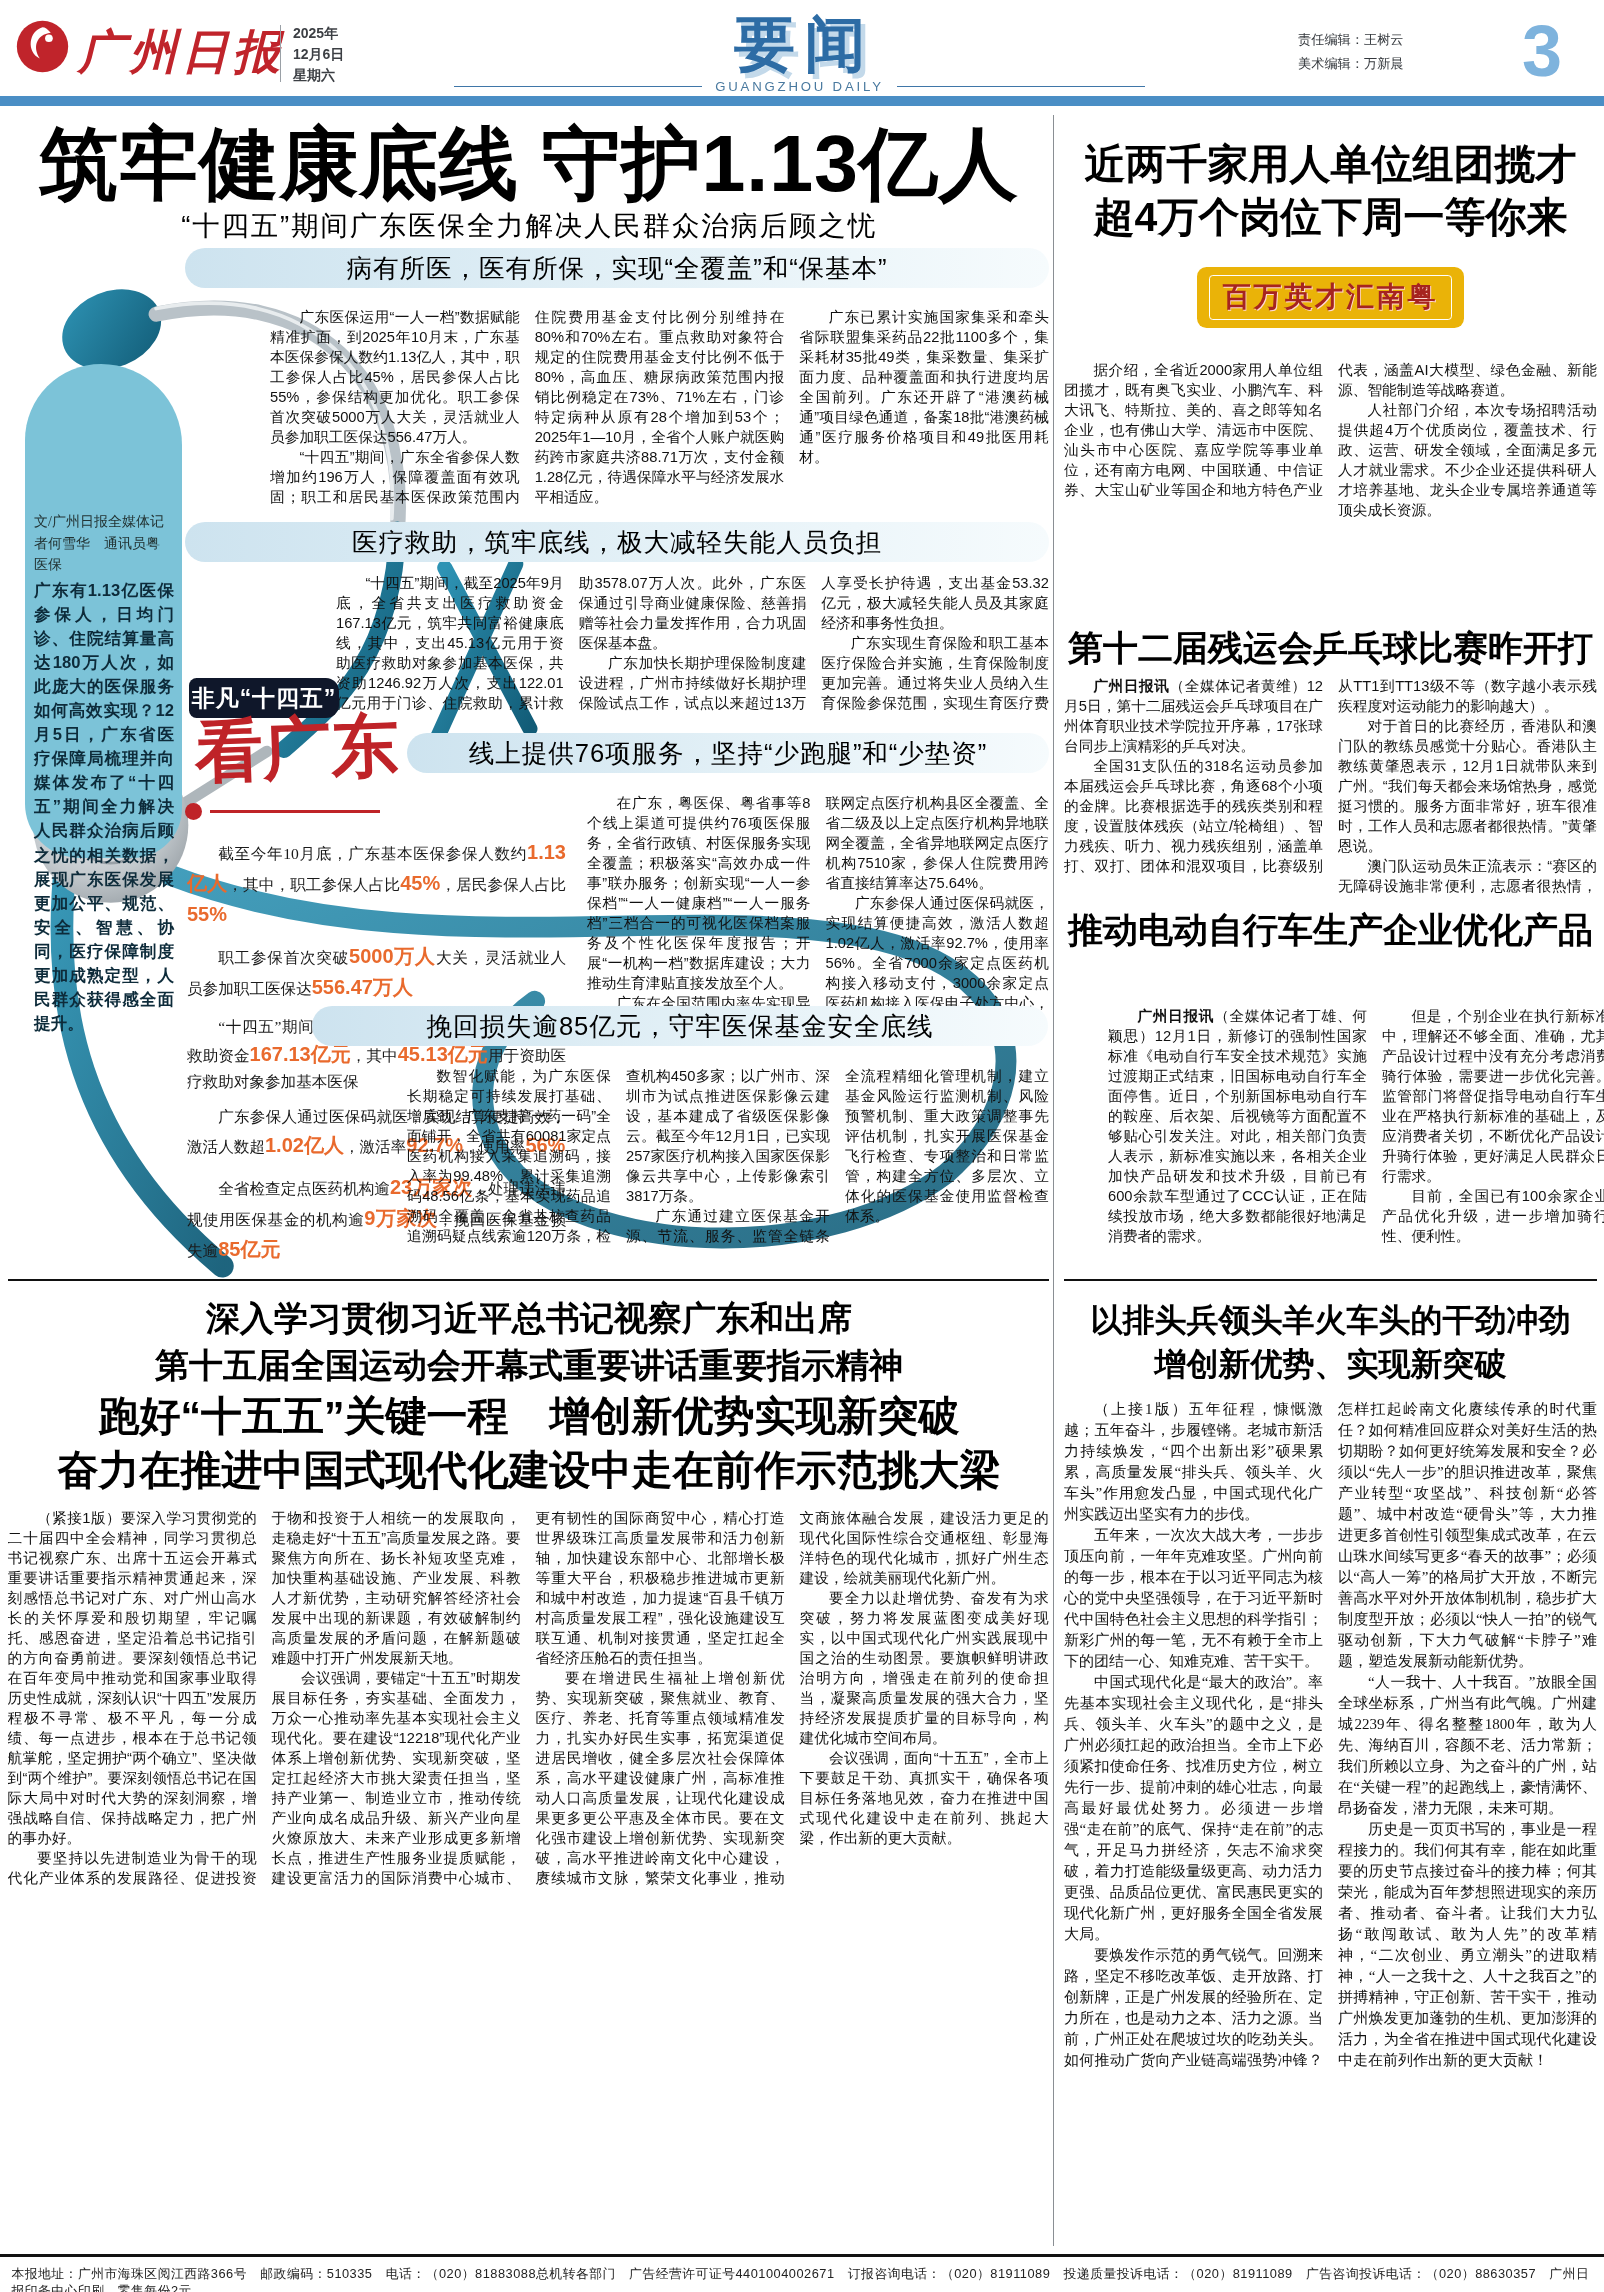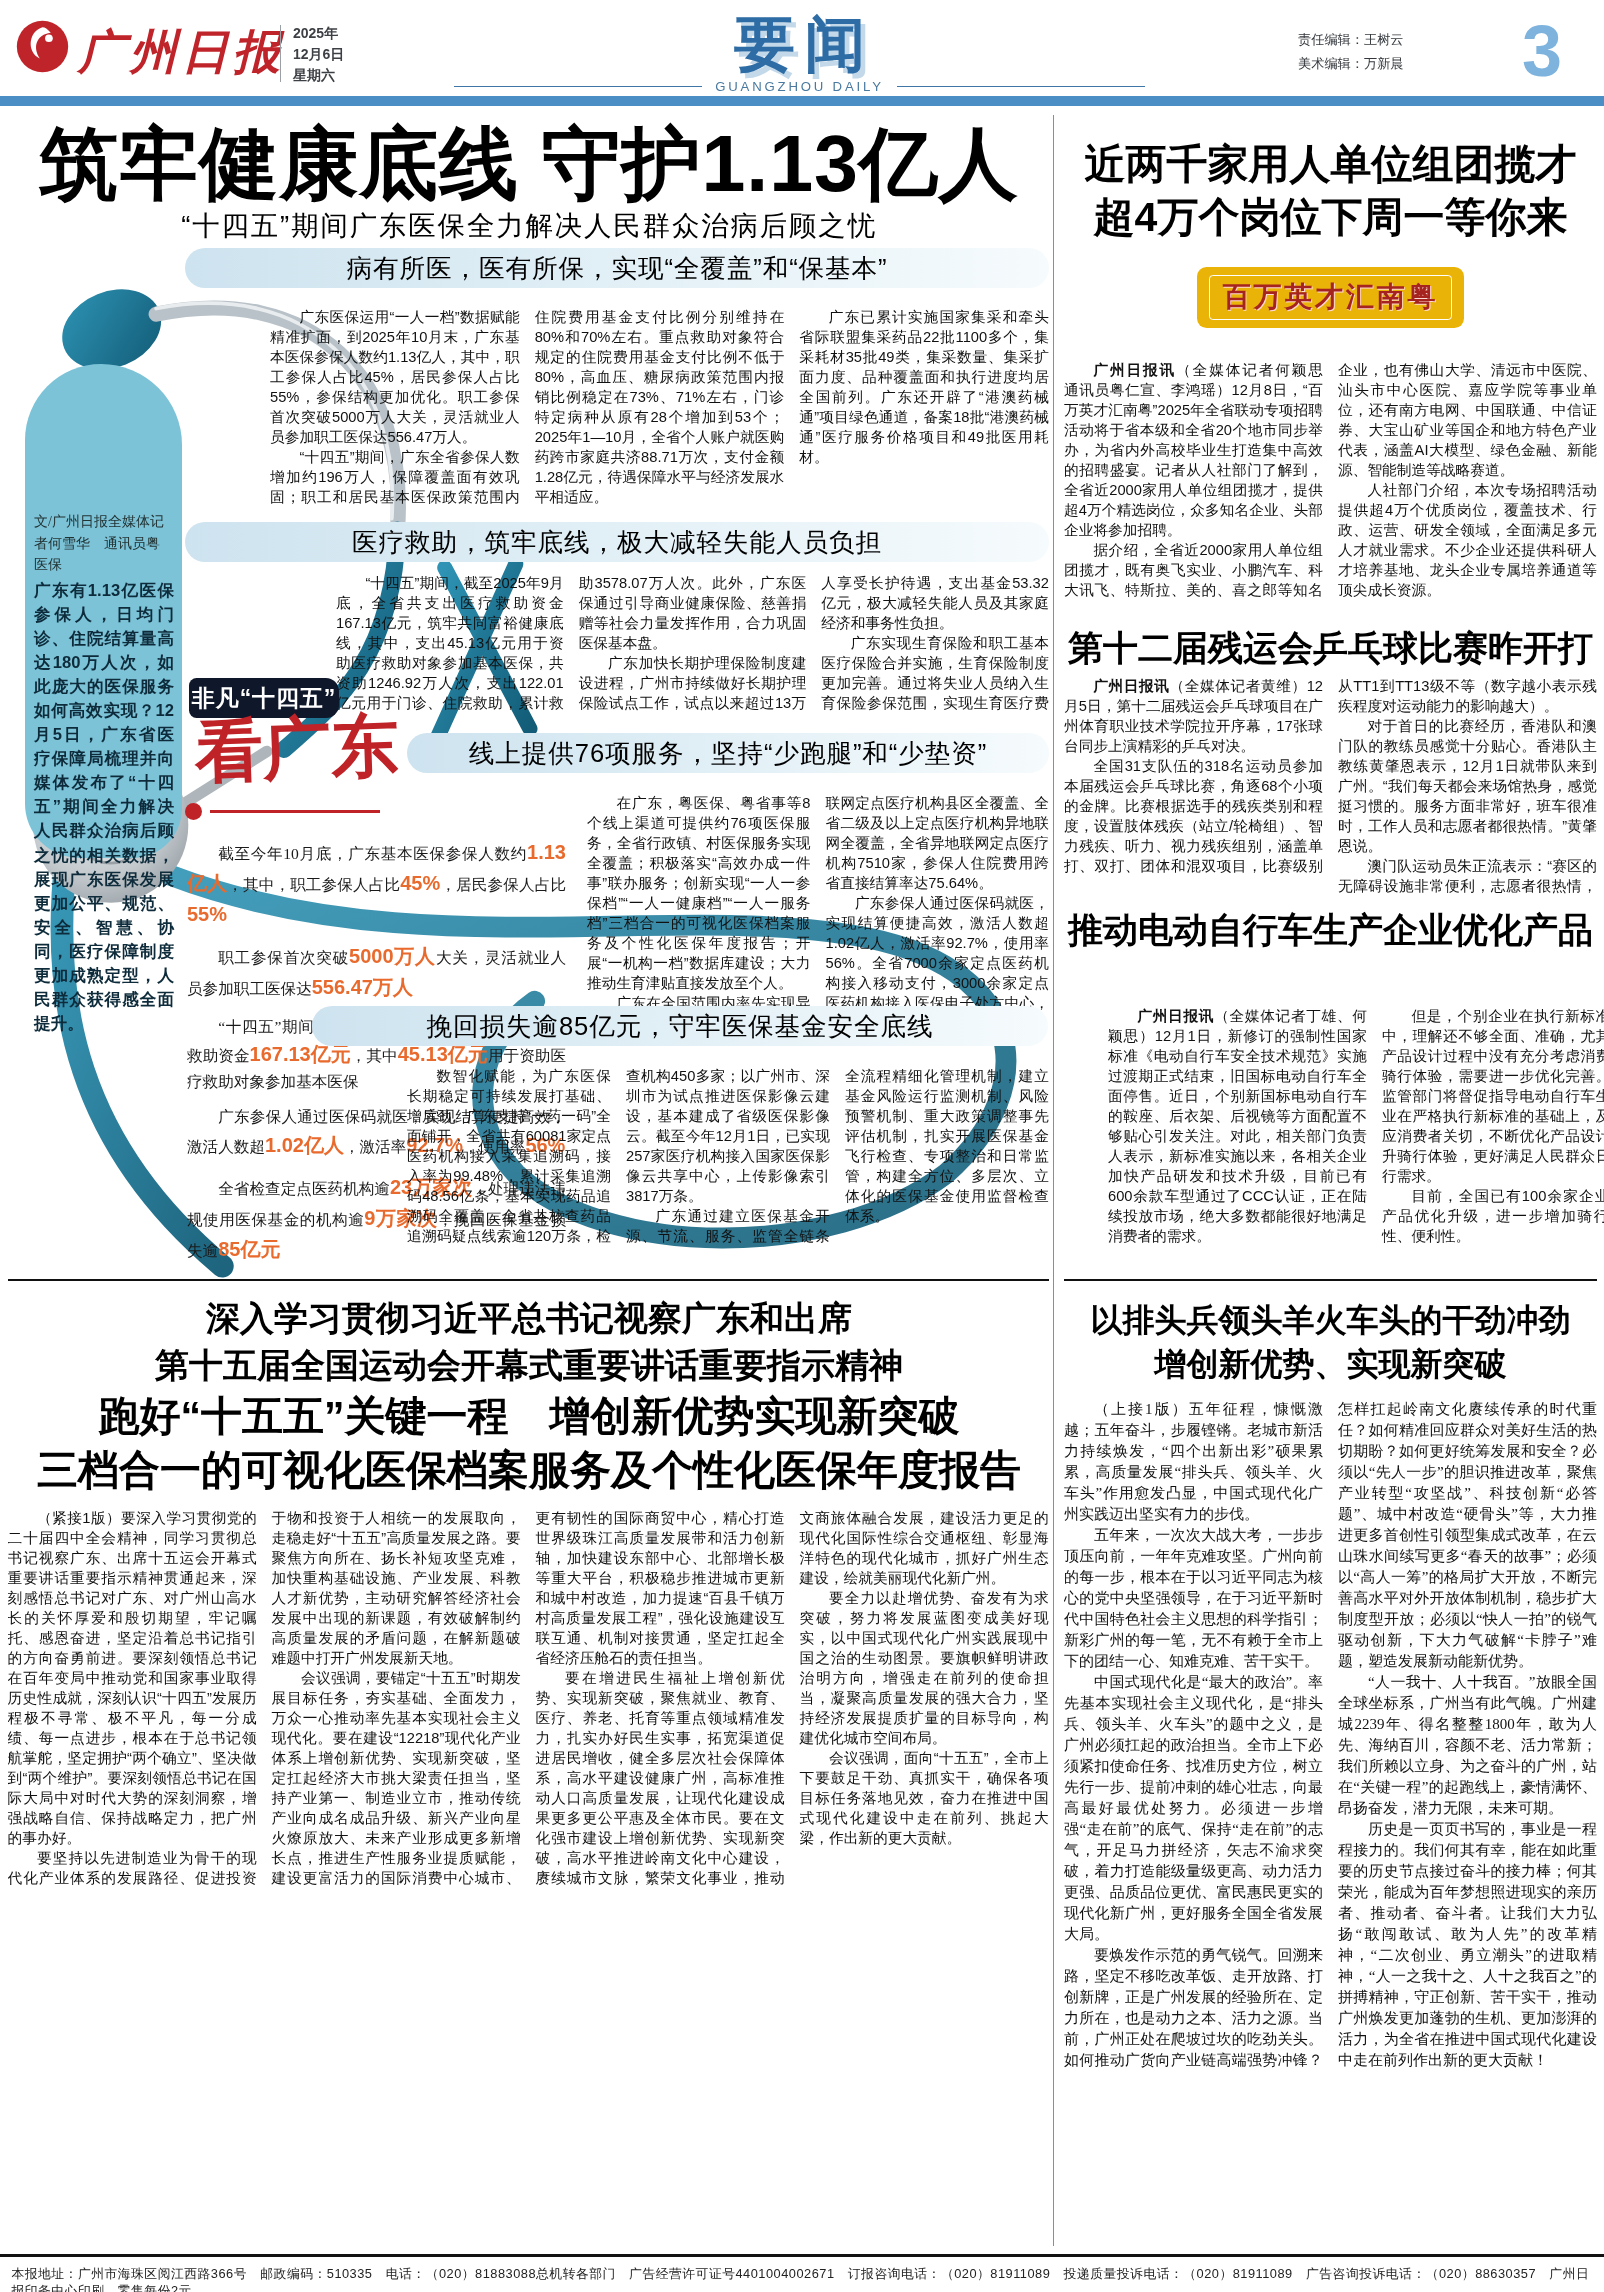--- a/index.html
+++ b/index.html
@@ -183,21 +183,20 @@
   <div class="ra-hl" style="top:138px;font-size:41px;line-height:53px;">
       <div>近两千家用人单位组团揽才</div>
       <div>超4万个岗位下周一等你来</div>
     </div>
   <div class="ribbon-wrap">
     <div class="ribbon">
       <span>百万英才汇南粤</span>
     </div>
   </div>
   <div class="cols c2" style="left:1064px;top:360px;width:533px;height:254px;">
-      <p><b>广州日报讯</b>（全媒体记者何颖思　通讯员粤仁宣、李鸿瑶）12月8日，“百万英才汇南粤”2025年全省联动专项招聘活动将于省本级和全省20个地市同步举办，为省内外高校毕业生打造集中高效的招聘盛宴。记者从人社部门了解到，全省近2000家用人单位组团揽才，提供超4万个精选岗位，众多知名企业、头部企业将参加招聘。</p>
       <p>据介绍，全省近2000家用人单位组团揽才，既有奥飞实业、小鹏汽车、科大讯飞、特斯拉、美的、喜之郎等知名企业，也有佛山大学、清远市中医院、汕头市中心医院、嘉应学院等事业单位，还有南方电网、中国联通、中信证券、大宝山矿业等国企和地方特色产业代表，涵盖AI大模型、绿色金融、新能源、智能制造等战略赛道。</p>
       <p>人社部门介绍，本次专场招聘活动提供超4万个优质岗位，覆盖技术、行政、运营、研发全领域，全面满足多元人才就业需求。不少企业还提供科研人才培养基地、龙头企业专属培养通道等顶尖成长资源。</p>
     </div>
 
   <div class="ra-hl" style="top:625px;font-size:35px;">第十二届残运会乒乓球比赛昨开打</div>
   <div class="cols c2" style="left:1064px;top:676px;width:533px;height:223px;">
       <p><b>广州日报讯</b>（全媒体记者黄维）12月5日，第十二届残运会乒乓球项目在广州体育职业技术学院拉开序幕，17张球台同步上演精彩的乒乓对决。</p>
       <p>全国31支队伍的318名运动员参加本届残运会乒乓球比赛，角逐68个小项的金牌。比赛根据选手的残疾类别和程度，设置肢体残疾（站立/轮椅组）、智力残疾、听力、视力残疾组别，涵盖单打、双打、团体和混双项目，比赛级别从TT1到TT13级不等（数字越小表示残疾程度对运动能力的影响越大）。</p>
       <p>对于首日的比赛经历，香港队和澳门队的教练员感觉十分贴心。香港队主教练黄肇恩表示，12月1日就带队来到广州。“我们每天都会来场馆热身，感觉挺习惯的。服务方面非常好，班车很准时，工作人员和志愿者都很热情。”黄肇恩说。</p>
       <p>澳门队运动员朱正流表示：“赛区的无障碍设施非常便利，志愿者很热情，我们感受到了无微不至的服务，为广州赛区点赞。”</p>
@@ -207,21 +206,21 @@
   <div class="cols c2" style="left:1108px;top:958px;width:533px;height:312px;margin-top:48px;">
       <p><b>广州日报讯</b>（全媒体记者丁雄、何颖思）12月1日，新修订的强制性国家标准《电动自行车安全技术规范》实施过渡期正式结束，旧国标电动自行车全面停售。近日，个别新国标电动自行车的鞍座、后衣架、后视镜等方面配置不够贴心引发关注。对此，相关部门负责人表示，新标准实施以来，各相关企业加快产品研发和技术升级，目前已有600余款车型通过了CCC认证，正在陆续投放市场，绝大多数都能很好地满足消费者的需求。</p>
       <p>但是，个别企业在执行新标准过程中，理解还不够全面、准确，尤其是在产品设计过程中没有充分考虑消费者的骑行体验，需要进一步优化完善。市场监管部门将督促指导电动自行车生产企业在严格执行新标准的基础上，及时回应消费者关切，不断优化产品设计，提升骑行体验，更好满足人民群众日常出行需求。</p>
       <p>目前，全国已有100余家企业完成产品优化升级，进一步增加骑行舒适性、便利性。</p>
     </div>
 
   <div class="bl-hl">
       <div class="s">深入学习贯彻习近平总书记视察广东和出席</div>
       <div class="s">第十五届全国运动会开幕式重要讲话重要指示精神</div>
       <div class="l">跑好“十五五”关键一程　增创新优势实现新突破</div>
-      <div class="l">三档合一的可视化医保档案服务及个性化医保年度报告</div>
+      <div class="l">奋力在推进中国式现代化建设中走在前作示范挑大梁</div>
     </div>
   <div class="cols c4" style="left:7.6px;top:1508px;width:1041px;height:734px;">
       <p>（紧接1版）要深入学习贯彻党的二十届四中全会精神，同学习贯彻总书记视察广东、出席十五运会开幕式重要讲话重要指示精神贯通起来，深刻感悟总书记对广东、对广州山高水长的关怀厚爱和殷切期望，牢记嘱托、感恩奋进，坚定沿着总书记指引的方向奋勇前进。要深刻领悟总书记在百年变局中推动党和国家事业取得历史性成就，深刻认识“十四五”发展历程极不寻常、极不平凡，每一分成绩、每一点进步，根本在于总书记领航掌舵，坚定拥护“两个确立”、坚决做到“两个维护”。要深刻领悟总书记在国际大局中对时代大势的深刻洞察，增强战略自信、保持战略定力，把广州的事办好。</p>
       <p>要坚持以先进制造业为骨干的现代化产业体系的发展路径、促进投资于物和投资于人相统一的发展取向，走稳走好“十五五”高质量发展之路。要聚焦方向所在、扬长补短攻坚克难，加快重构基础设施、产业发展、科教人才新优势，主动研究解答经济社会发展中出现的新课题，有效破解制约高质量发展的矛盾问题，在解新题破难题中打开广州发展新天地。</p>
       <p>会议强调，要锚定“十五五”时期发展目标任务，夯实基础、全面发力，万众一心推动率先基本实现社会主义现代化。要在建设“12218”现代化产业体系上增创新优势、实现新突破，坚定扛起经济大市挑大梁责任担当，坚持产业第一、制造业立市，推动传统产业向成名成品升级、新兴产业向星火燎原放大、未来产业形成更多新增长点，推进生产性服务业提质赋能，建设更富活力的国际消费中心城市、更有韧性的国际商贸中心，精心打造世界级珠江高质量发展带和活力创新轴，加快建设东部中心、北部增长极等重大平台，积极稳步推进城市更新和城中村改造，加力提速“百县千镇万村高质量发展工程”，强化设施建设互联互通、机制对接贯通，坚定扛起全省经济压舱石的责任担当。</p>
       <p>要在增进民生福祉上增创新优势、实现新突破，聚焦就业、教育、医疗、养老、托育等重点领域精准发力，扎实办好民生实事，拓宽渠道促进居民增收，健全多层次社会保障体系，高水平建设健康广州，高标准推动人口高质量发展，让现代化建设成果更多更公平惠及全体市民。要在文化强市建设上增创新优势、实现新突破，高水平推进岭南文化中心建设，赓续城市文脉，繁荣文化事业，推动文商旅体融合发展，建设活力更足的现代化国际性综合交通枢纽、彰显海洋特色的现代化城市，抓好广州生态建设，绘就美丽现代化新广州。</p>
       <p>要全力以赴增优势、奋发有为求突破，努力将发展蓝图变成美好现实，以中国式现代化广州实践展现中国之治的生动图景。要旗帜鲜明讲政治明方向，增强走在前列的使命担当，凝聚高质量发展的强大合力，坚持经济发展提质扩量的目标导向，构建优化城市空间布局。</p>
       <p>会议强调，面向“十五五”，全市上下要鼓足干劲、真抓实干，确保各项目标任务落地见效，奋力在推进中国式现代化建设中走在前列、挑起大梁，作出新的更大贡献。</p>
     </div>
 

